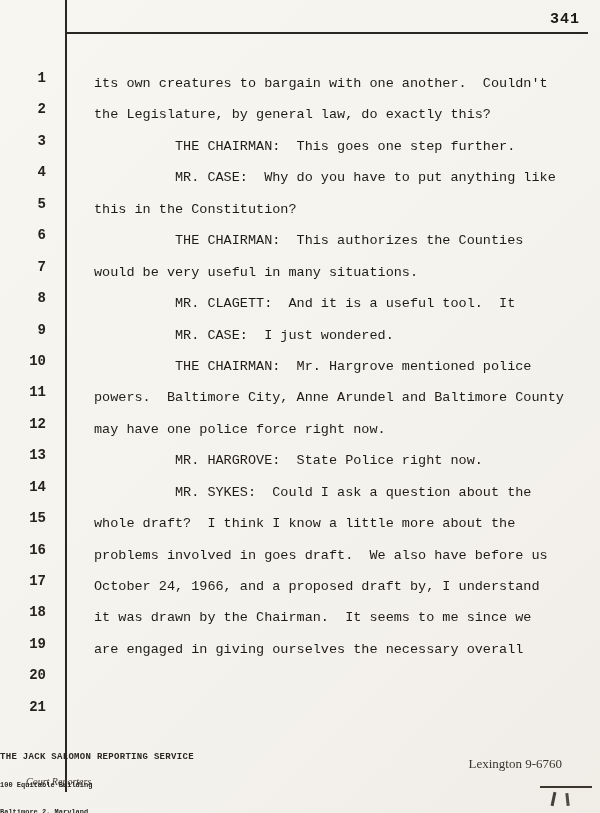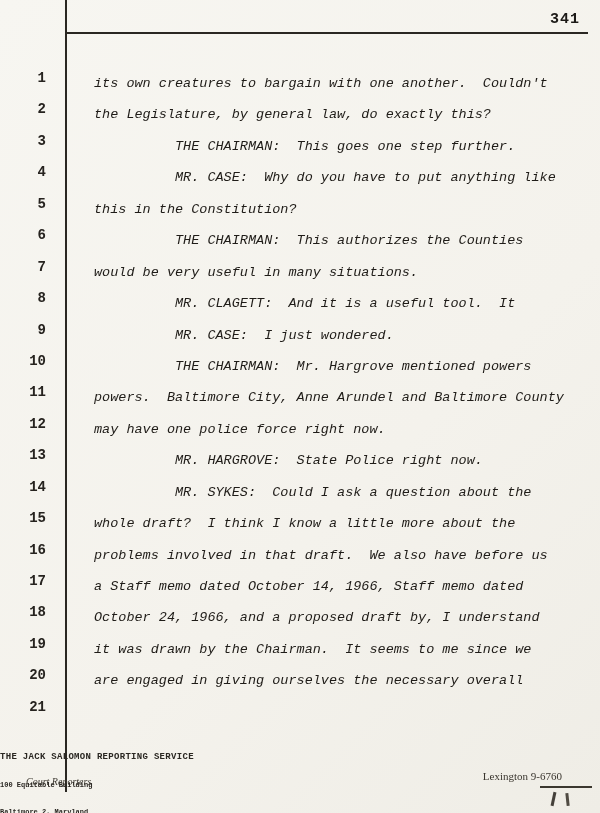--- a/index.html
+++ b/index.html
@@ -28,21 +28,21 @@
   }
   .num-col{
     position:absolute;left:0;top:63px;width:46px;
     text-align:right;
   }
   .num-col .line-num{
     height:31.45px;line-height:31.45px;
     font-size:14px;font-weight:600;color:#26231f;
   }
   .text-col{
-    position:absolute;left:94px;top:68px;width:500px;font-style:italic;
+    position:absolute;left:94px;top:68px;width:500px;
   }
   .text-col .t-line{
     height:31.45px;line-height:31.45px;
     font-size:13.5px;white-space:pre;color:#1f1c18;
     letter-spacing:0px;
   }
   .footer{
     position:absolute;left:0;top:748px;width:600px;height:60px;
     font-family:"Liberation Serif",serif;
   }
@@ -50,22 +50,22 @@
     position:absolute;left:26px;top:28px;
     font-size:10px;font-style:italic;color:#3a362f;
   }
   .footer-center{
     position:absolute;left:0;right:4px;top:4px;
     text-align:left;color:#2a2722;font-family:Liberation Mono, monospace;
   }
   .footer-center .fc-main{font-size:9px;font-weight:700;letter-spacing:.3px;}
   .footer-center .fc-sub{font-size:7px;font-weight:600;margin-top:19px;}
   .footer-right{
-    position:absolute;right:38px;top:22px;
-    font-size:11px;color:#3a362f;
+    position:absolute;right:38px;top:8px;
+    font-size:13px;color:#3a362f;
   }
   .artifact-line{
     position:absolute;left:540px;top:786px;width:52px;height:2px;
     background:#3b372f;
   }
   .artifact-mark-1{
     position:absolute;left:552px;top:792px;width:3px;height:14px;
     background:#44403a;transform:rotate(12deg);
   }
   .artifact-mark-2{
@@ -110,28 +110,27 @@
   <div class="text-col" id="text-col">
       <div class="t-line">its own creatures to bargain with one another.  Couldn't</div>
       <div class="t-line">the Legislature, by general law, do exactly this?</div>
       <div class="t-line">          THE CHAIRMAN:  This goes one step further.</div>
       <div class="t-line">          MR. CASE:  Why do you have to put anything like</div>
       <div class="t-line">this in the Constitution?</div>
       <div class="t-line">          THE CHAIRMAN:  This authorizes the Counties</div>
       <div class="t-line">would be very useful in many situations.</div>
       <div class="t-line">          MR. CLAGETT:  And it is a useful tool.  It</div>
       <div class="t-line">          MR. CASE:  I just wondered.</div>
-      <div class="t-line">          THE CHAIRMAN:  Mr. Hargrove mentioned powers</div>
+      <div class="t-line">          THE CHAIRMAN:  Mr. Hargrove mentioned police</div>
       <div class="t-line">powers.  Baltimore City, Anne Arundel and Baltimore County</div>
       <div class="t-line">may have one police force right now.</div>
       <div class="t-line">          MR. HARGROVE:  State Police right now.</div>
       <div class="t-line">          MR. SYKES:  Could I ask a question about the</div>
       <div class="t-line">whole draft?  I think I know a little more about the</div>
-      <div class="t-line">problems involved in that draft.  We also have before us</div>
-      <div class="t-line">a Staff memo dated October 14, 1966, Staff memo dated</div>
+      <div class="t-line">problems involved in goes draft.  We also have before us</div>
       <div class="t-line">October 24, 1966, and a proposed draft by, I understand</div>
       <div class="t-line">it was drawn by the Chairman.  It seems to me since we</div>
       <div class="t-line">are engaged in giving ourselves the necessary overall</div>
     </div>
 
   <div class="footer">
     <div class="footer-left">Court Reporters</div>
     <div class="footer-center">
       <div class="fc-main">THE JACK SALOMON REPORTING SERVICE</div>
       <div class="fc-sub">100 Equitable Building</div>

